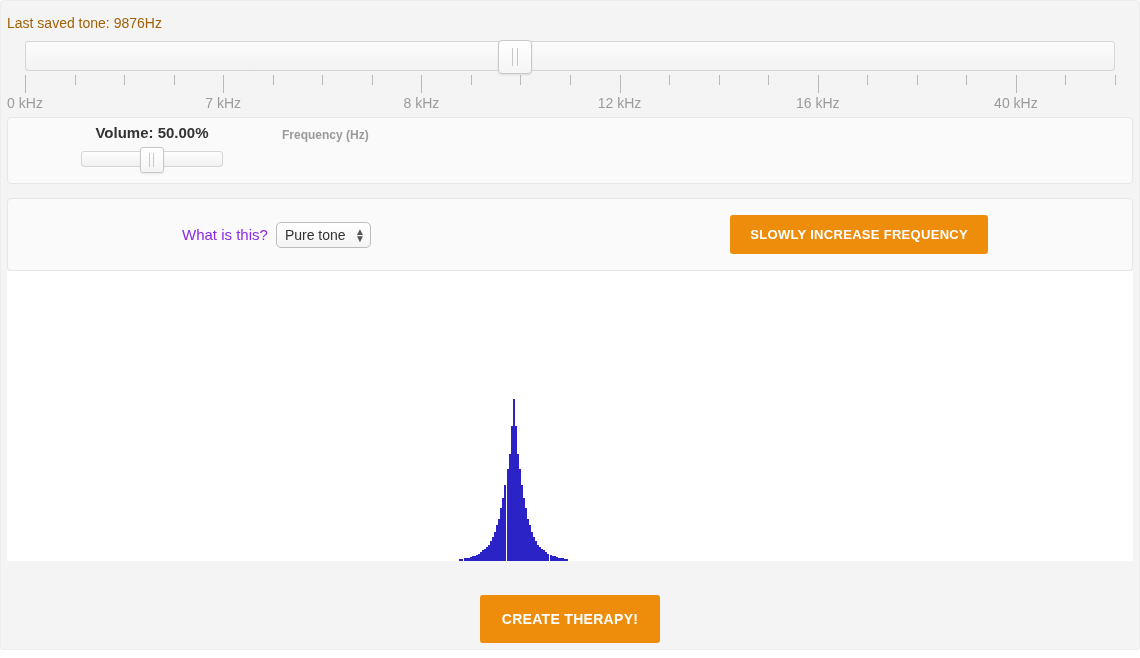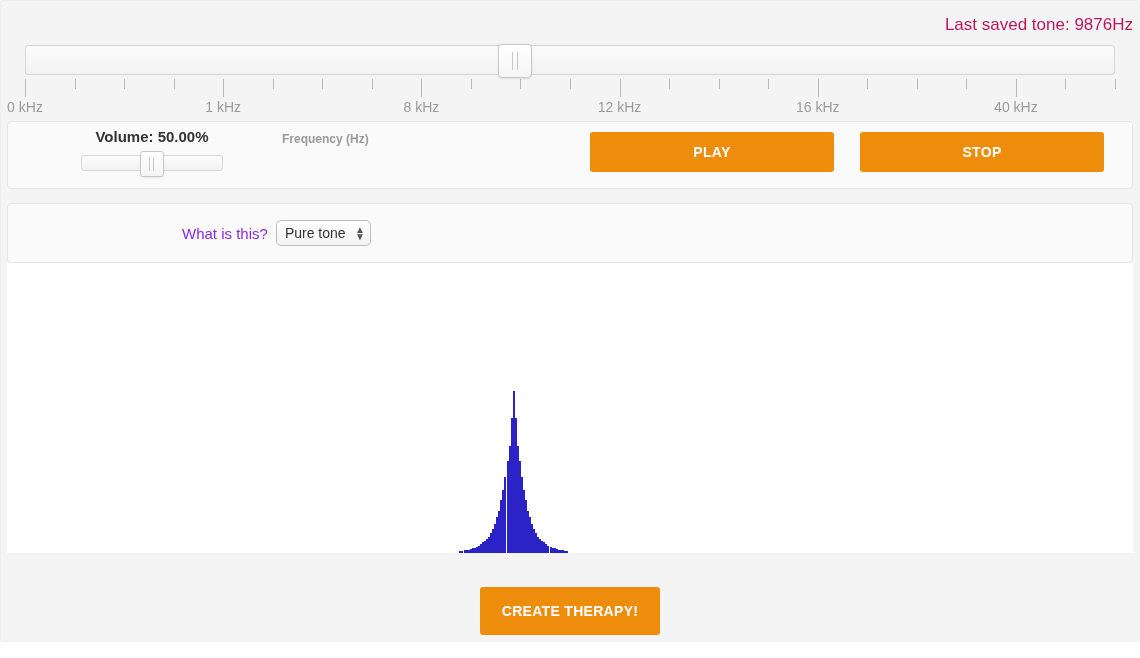--- a/index.html
+++ b/index.html
@@ -21,24 +21,24 @@
   }
   .outer{
     width:1140px;
     box-sizing:border-box;
     padding:0 6px 6px 6px;
     background:var(--page-bg);
     border:1px solid #ededed;
     border-radius:3px;
   }
   .saved-tone{
-    text-align:right;
+    text-align:left;
     padding:14px 0 6px 0;
-    font-size:17px;
-    color:#be185d;
+    font-size:14px;
+    color:#a16207;
   }
   
   .freq-slider-wrap{
     padding:4px 18px;
   }
   .freq-track{
     position:relative;
     height:28px;
     background:linear-gradient(#fcfcfc,#f2f2f2);
     border:1px solid #d6d6d6;
@@ -265,55 +265,52 @@
         <div class="tick minor" style="left: 711.636px;"></div>
         <div class="tick minor" style="left: 761.182px;"></div>
         <div class="tick major" style="left: 810.727px;"></div>
         <div class="tick minor" style="left: 860.273px;"></div>
         <div class="tick minor" style="left: 909.818px;"></div>
         <div class="tick minor" style="left: 959.364px;"></div>
         <div class="tick major" style="left: 1008.91px;"></div>
         <div class="tick minor" style="left: 1058.45px;"></div>
         <div class="tick minor" style="left: 1108px;"></div>
         <div class="tick-label" style="left: 18px;">0 kHz</div>
-        <div class="tick-label" style="left: 216.182px;">1 kHz</div>
+        <div class="tick-label" style="left: 216.182px;">7 kHz</div>
         <div class="tick-label" style="left: 414.364px;">8 kHz</div>
         <div class="tick-label" style="left: 612.545px;">12 kHz</div>
         <div class="tick-label" style="left: 810.727px;">16 kHz</div>
         <div class="tick-label" style="left: 1008.91px;">40 kHz</div>
       </div>
   </div>
 
   <div class="panel controls">
     <div class="vol-col">
       <div class="vol-label">
         <span>Volume: </span><span>50.00%</span>
       </div>
       <div class="mini-slider">
         <div class="mini-thumb" id="vol-thumb" style="left: 50%;"></div>
       </div>
     </div>
     <div class="freq-col">
       <div class="input-label">Frequency (Hz)</div>
     </div>
-    <div class="btn-col">
-      <button class="btn">PLAY</button>
-      <button class="btn">STOP</button>
-    </div>
   </div>
 
   <div class="panel second-row">
     <div class="what">
       <span class="what-label">What is this?</span>
       <span class="select-wrap">
         <select class="tone-select" id="tone-select"><option>Pure tone</option></select>
         <span class="select-caret">▲<br>▼</span>
       </span>
     </div>
     <div class="spacer"></div>
+    <button class="slow-btn">SLOWLY INCREASE FREQUENCY</button>
   </div>
 
   <div class="spectrum-area">
     <div class="spectrum" id="spectrum">
         <div class="bar" style="left: 452.447px; height: 1.9488px;"></div>
         <div class="bar" style="left: 454.495px; height: 2.2736px;"></div>
         <div class="bar" style="left: 456.542px; height: 2.5984px;"></div>
         <div class="bar" style="left: 458.589px; height: 2.9232px;"></div>
         <div class="bar" style="left: 460.636px; height: 3.248px;"></div>
         <div class="bar" style="left: 462.684px; height: 3.8976px;"></div>

